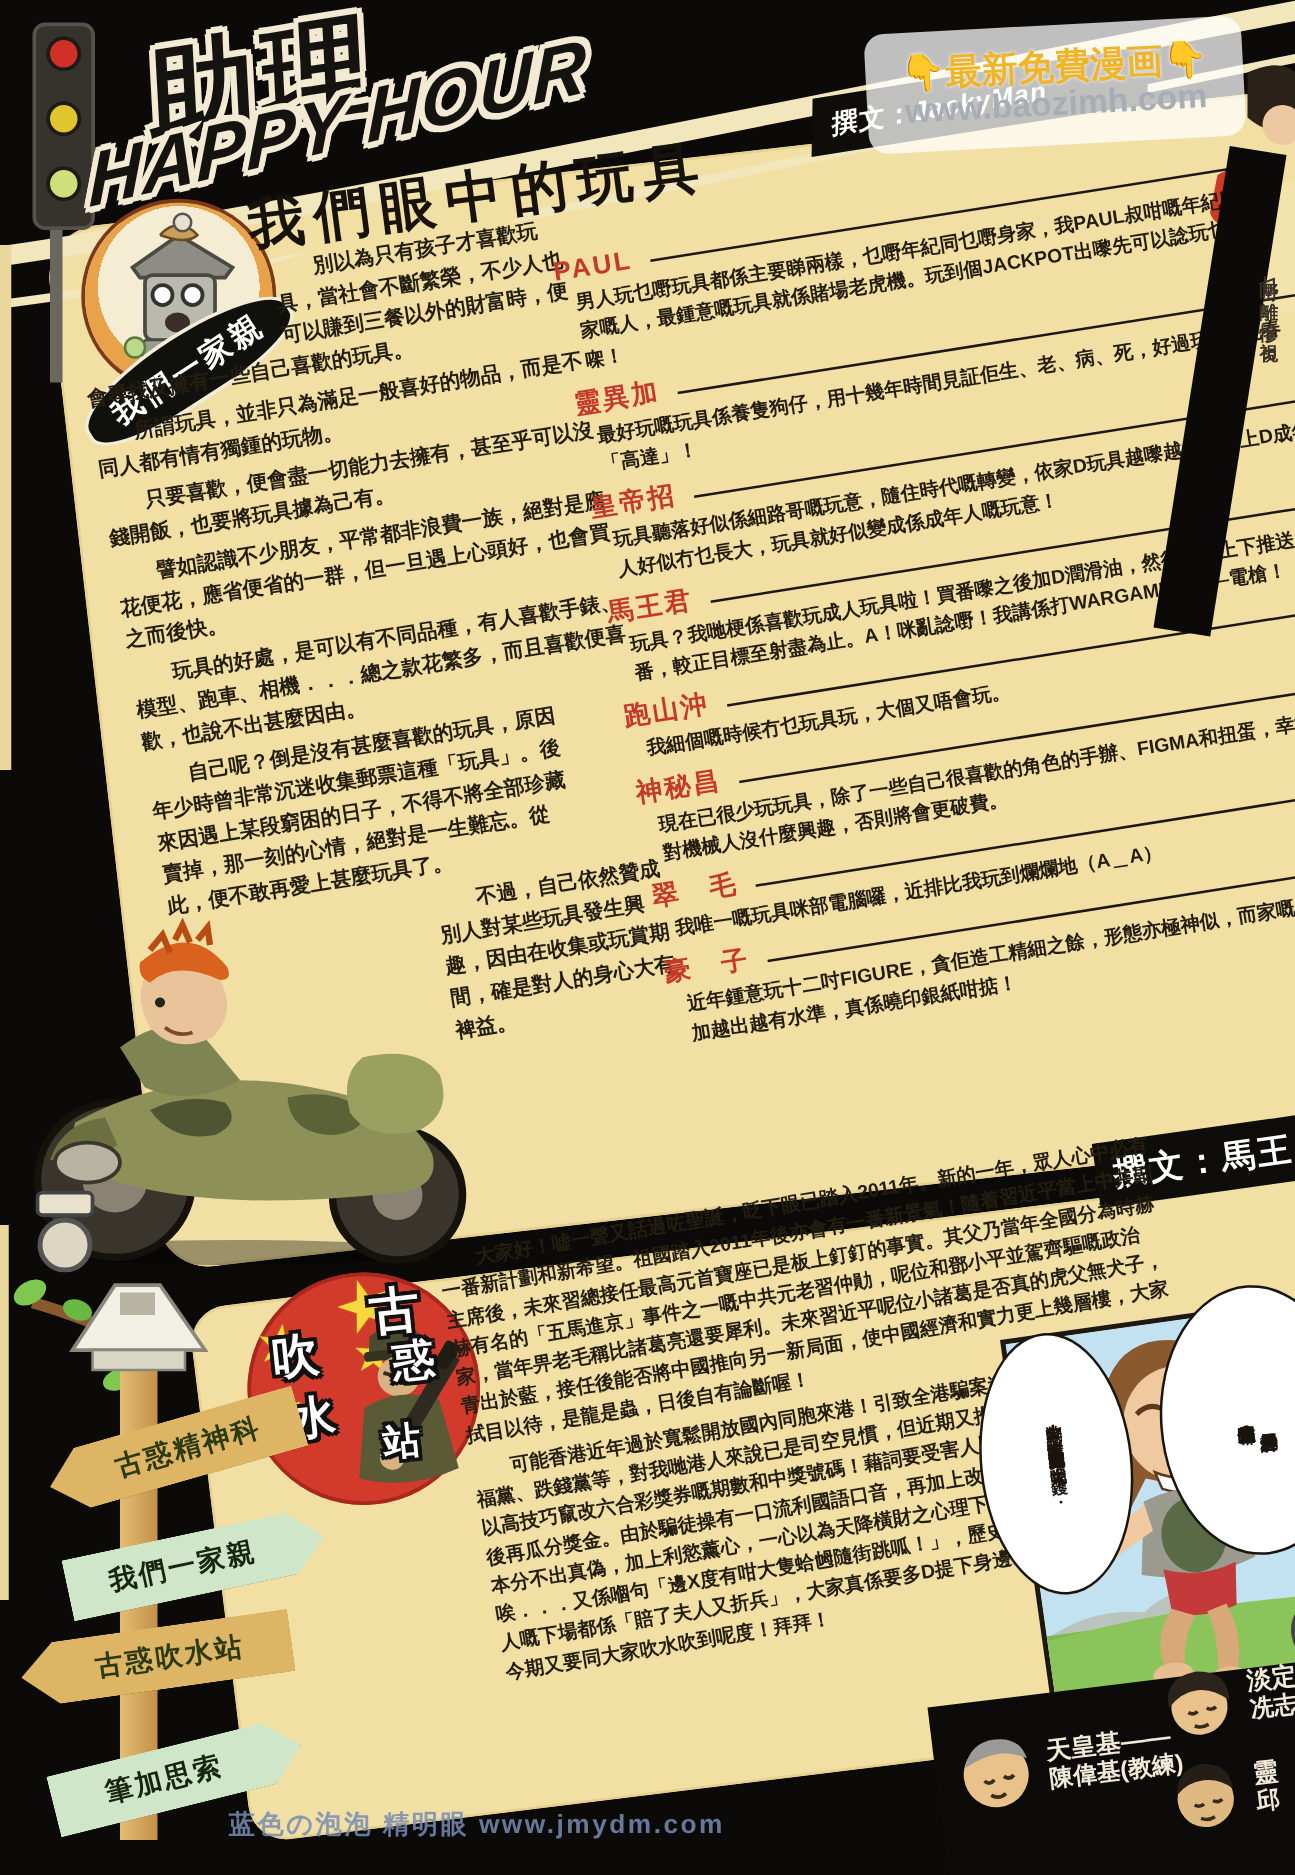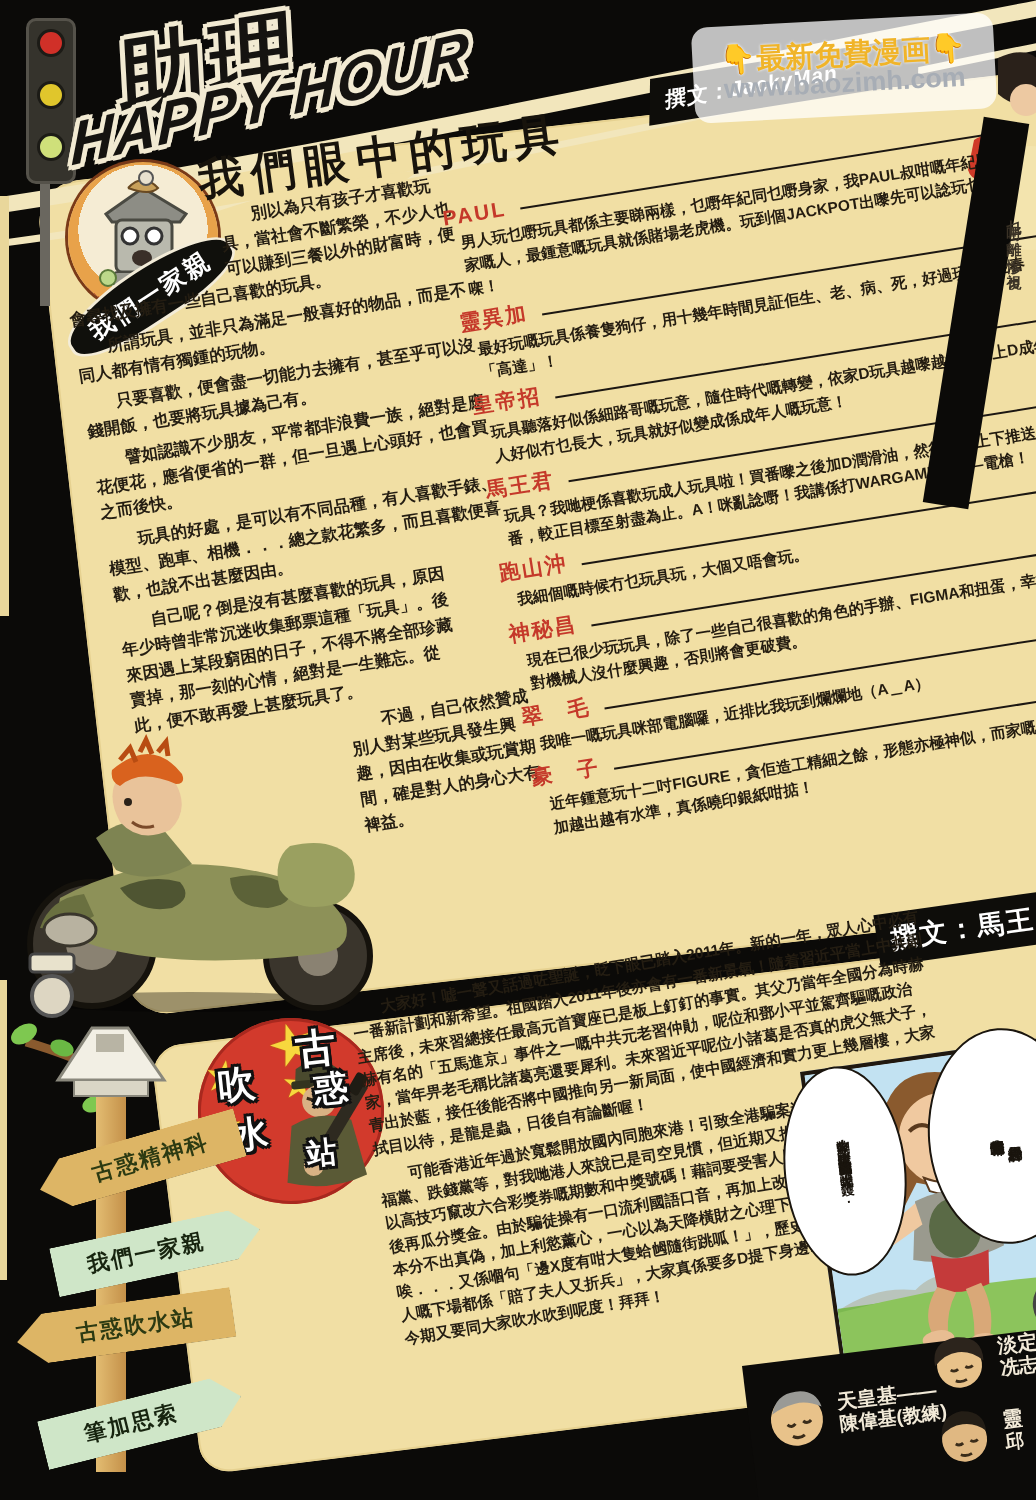--- a/index.html
+++ b/index.html
@@ -359,14 +359,15 @@
       <div class="lines">
         <div class="l1">靈</div>
         <div class="l2">邱</div>
       </div>
     </div>
   </div>
 
   <div class="abs edge-strip" style="left:0;top:196px;width:9px;height:420px;"></div>
   <div class="abs edge-strip" style="left:0;top:980px;width:7px;height:300px;"></div>
 
+  <div id="wm-bottom" class="abs">蓝色の泡泡 精明眼 www.jmydm.com</div>
 
 </div>
 
 </body></html>

